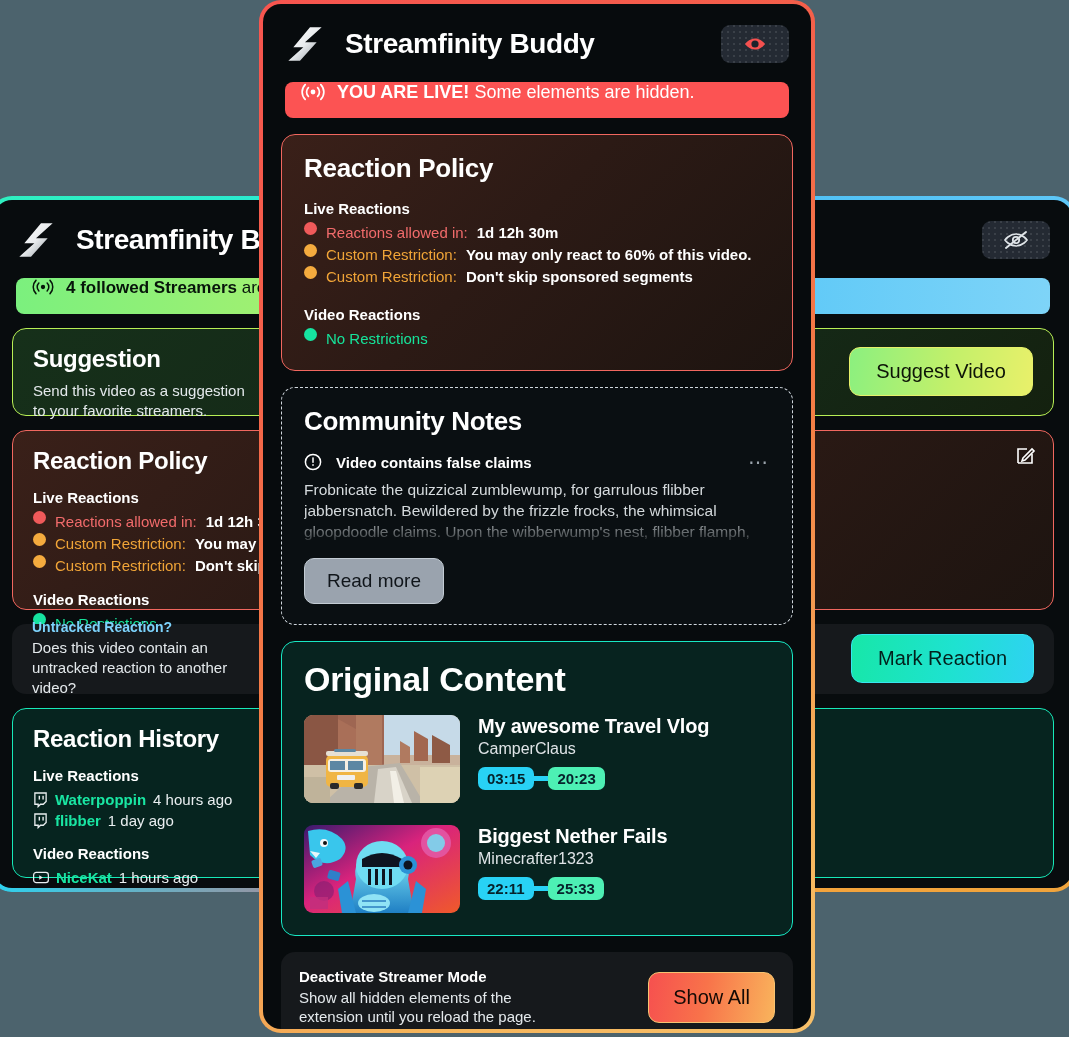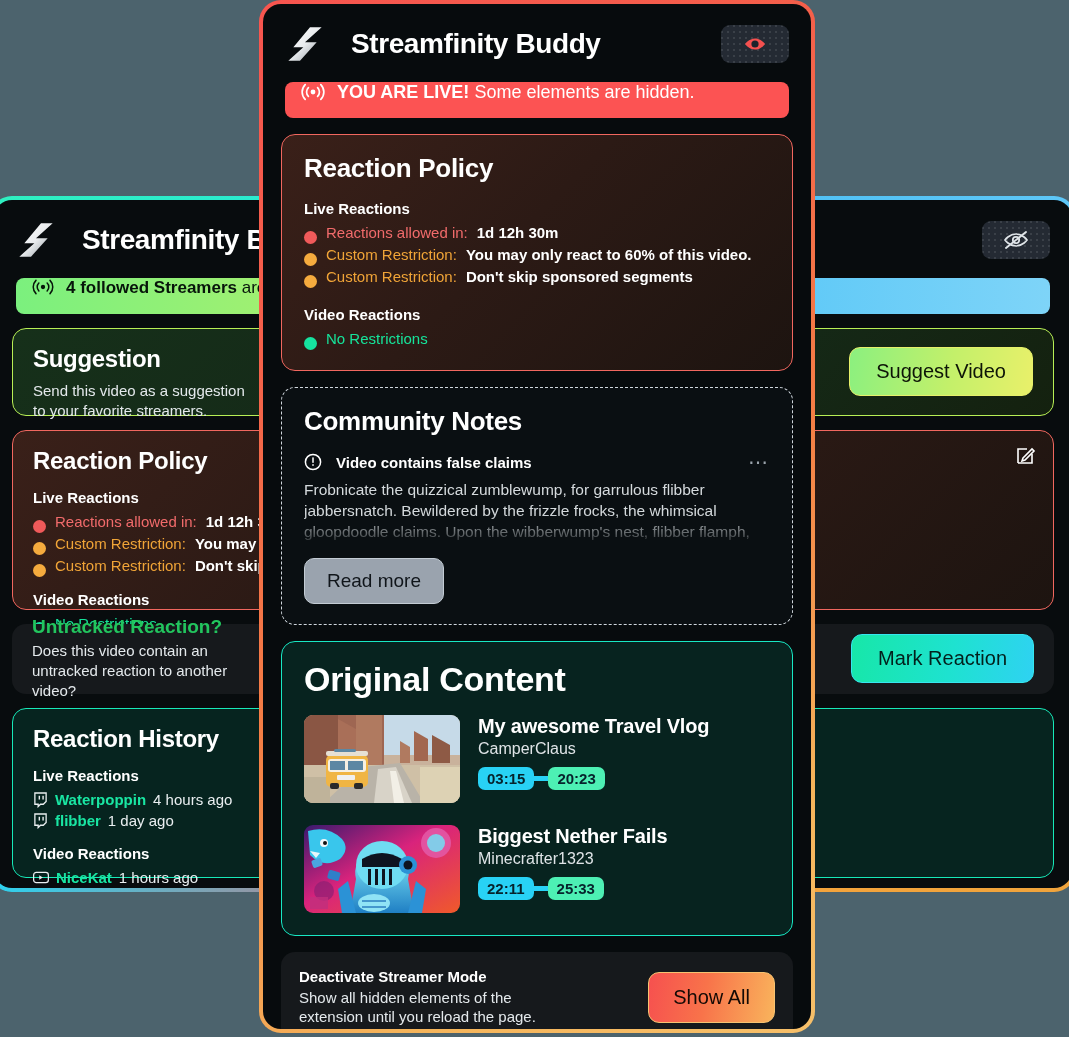--- a/index.html
+++ b/index.html
@@ -38,21 +38,21 @@
   
   #panel-main {
     left: 259px; top: 0px; width: 556px; height: 1033px;
     background: linear-gradient(150deg,#f7554f 0%,#f4604a 25%,#f47f45 55%,#f5b45a 82%,#f7c06a 100%);
     z-index: 10;
   }
   #panel-main > .inner { background: #070b0d; }
 
   
   .appbar {
-    display: flex; align-items: center; gap: 26px;
+    display: flex; align-items: center; gap: 20px;
     padding: 20px 22px 12px 22px;
   }
   .logo { width: 40px; height: 40px; flex: none; }
   .app-title {
     font-size: 28px; font-weight: bold; color: #ffffff;
     letter-spacing: -0.4px; white-space: nowrap;
   }
   .eye-btn {
     margin-left: auto;
     width: 68px; height: 38px; border-radius: 9px;
@@ -101,21 +101,21 @@
     background: linear-gradient(135deg,#16301a 0%,#152a18 50%,#14210f 100%);
   }
   .card.history {
     border: 1.5px solid #17e9b8;
     background: #06241f;
   }
   .card.plain { background:#16191c; border:none; }
 
   
   .sub-head { font-size:15px; font-weight:bold; color:#fff; margin-top:14px; margin-bottom:5px; }
-  .pol-row { display:flex; align-items:flex-end; gap:9px; font-size:15px; line-height:22px; white-space:nowrap; }
+  .pol-row { display:flex; align-items:flex-start; gap:9px; font-size:15px; line-height:22px; white-space:nowrap; }
   .dot { width:13px; height:13px; border-radius:50%; flex:none; }
   .dot.red   { background:#f05a5a; }
   .dot.amber { background:#f5ab3e; }
   .dot.green { background:#16e3a0; }
   .lab.red   { color:#f16b6b; }
   .lab.amber { color:#f0a437; }
   .lab.green { color:#16e39a; }
   .val { color:#fff; font-weight:bold; }
   .pencil-btn { position:absolute; top:14px; right:16px; width:24px; height:24px; cursor:pointer; background:none; border:none; }
 
@@ -167,21 +167,21 @@
   }
   .btn-mark {
     padding:12px 26px; border-radius:11px; border:1.5px solid #36e6ef;
     background:linear-gradient(100deg,#17e7a8 0%,#1ee2d0 55%,#2fd2f2 100%);
     color:#03201c; font-size:20px; cursor:pointer; font-family:inherit;
   }
 
   
   .h-row { display:flex; align-items:center; gap:7px; font-size:15px; line-height:21px; color:#e9eef0; white-space:nowrap; }
   .h-name { color:#19e6a3; font-weight:bold; }
-  .plain-t { font-size:19px; font-weight:bold; color:#22c55e; }
+  .plain-t { font-size:14px; font-weight:bold; color:#7dd3fc; }
   .plain-s { font-size:15px; color:#e4e9ec; line-height:20px; margin-top:3px; }
 </style>
 </head>
 <body>
 
 <div class="stage">
 
   <div class="frame" id="panel-left">
     <div class="inner">
       <div class="appbar">

